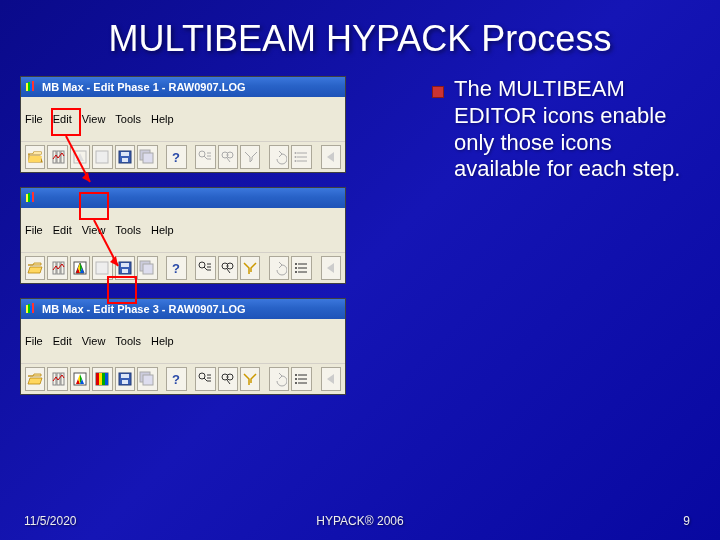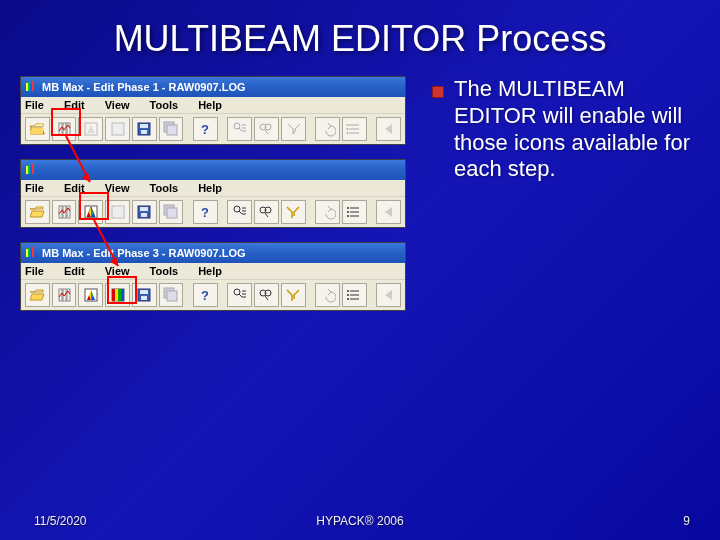--- a/index.html
+++ b/index.html
@@ -18,46 +18,45 @@
     text-align: center;
     padding: 18px 0 10px 0;
     color: white;
     text-shadow: 2px 2px 4px rgba(0,0,0,0.5);
   }
   .content { display: flex; padding: 0 20px; }
   .screenshots { width: 400px; display: flex; flex-direction: column; gap: 14px; padding-top: 6px; }
   .window {
     background: #404040;
     border: 1px solid #404040;
-    width: 386px;
+    width: 326px;
   }
   .titlebar {
     background: linear-gradient(to bottom, #3b77dd 0%, #2862c7 45%, #1e53b8 100%);
     color: white;
     font-size: 11px;
     font-weight: bold;
     padding: 3px 5px;
     display: flex;
     align-items: center;
     gap: 4px;
     height: 20px;
   }
   .titlebar .appicon {
     width: 12px; height: 12px;
     display: inline-flex; align-items: center; justify-content: center;
   }
   .menubar {
     background: #ece9d8;
     font-size: 11px;
     color: #000;
-    padding: 2px 4px;
+    padding: 16px 4px;
     display: flex;
-    gap: 20px;
+    gap: 10px;
     border-bottom: 1px solid #d4d0c8;
-    font-weight: bold;
   }
   .toolbar {
     background: #ece9d8;
     padding: 3px 4px;
     display: flex;
     align-items: center;
     gap: 2px;
   }
   .tbtn {
     width: 26px; height: 24px;
@@ -103,30 +102,30 @@
   }
   .footer {
     position: absolute;
     bottom: 12px;
     left: 0; right: 0;
     display: flex;
     font-size: 12px;
     color: #eee;
     text-shadow: 1px 1px 2px rgba(0,0,0,0.5);
   }
-  .footer .fdate { position: absolute; left: 34px; }
+  .footer .fdate { position: absolute; left: 24px; }
   .footer .fcenter { width: 100%; text-align: center; }
   .footer .fpage { position: absolute; right: 30px; }
   
   svg { display: block; }
 </style>
 </head>
 <body>
 
-<div class="title">MULTIBEAM EDITOR Process</div>
+<div class="title">MULTIBEAM HYPACK Process</div>
 
 <div class="content">
   <div class="screenshots" style="position:relative;">
 
     <div class="window">
       <div class="titlebar">
         <span class="appicon">
           <svg width="12" height="12">
               <rect x="0" y="2" width="2" height="8" fill="#ff3"></rect>
               <rect x="2" y="1" width="2" height="9" fill="#0c0"></rect>
@@ -483,21 +482,21 @@
     </svg>
     <svg class="arrow" style="top:150px; left:68px;" width="40" height="58">
       <line x1="6" y1="0" x2="30" y2="46" stroke="#ff0000" stroke-width="2"></line>
       <polygon points="30,46 22,42 28,36" fill="#ff0000"></polygon>
     </svg>
 
   </div>
 
   <div class="bullets">
     <ul>
-      <li>The MULTIBEAM EDITOR will enable will those icons available for each step.</li>
+      <li>The MULTIBEAM EDITOR icons enable only those icons available for each step.</li>
     </ul>
   </div>
 </div>
 
 <div class="footer">
   <span class="fdate">11/5/2020</span>
   <span class="fcenter">HYPACK® 2006</span>
   <span class="fpage">9</span>
 </div>
 

